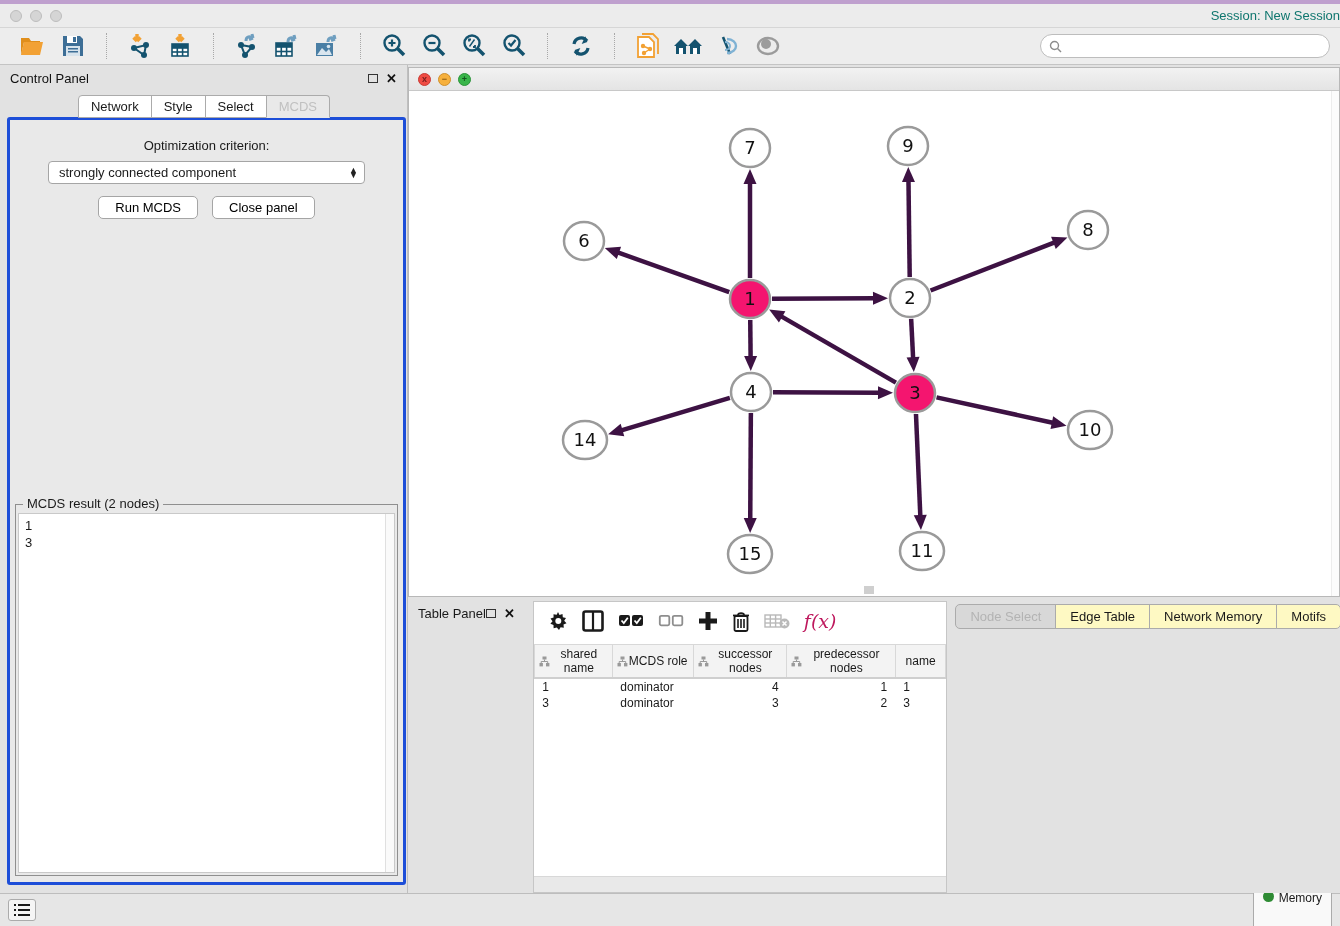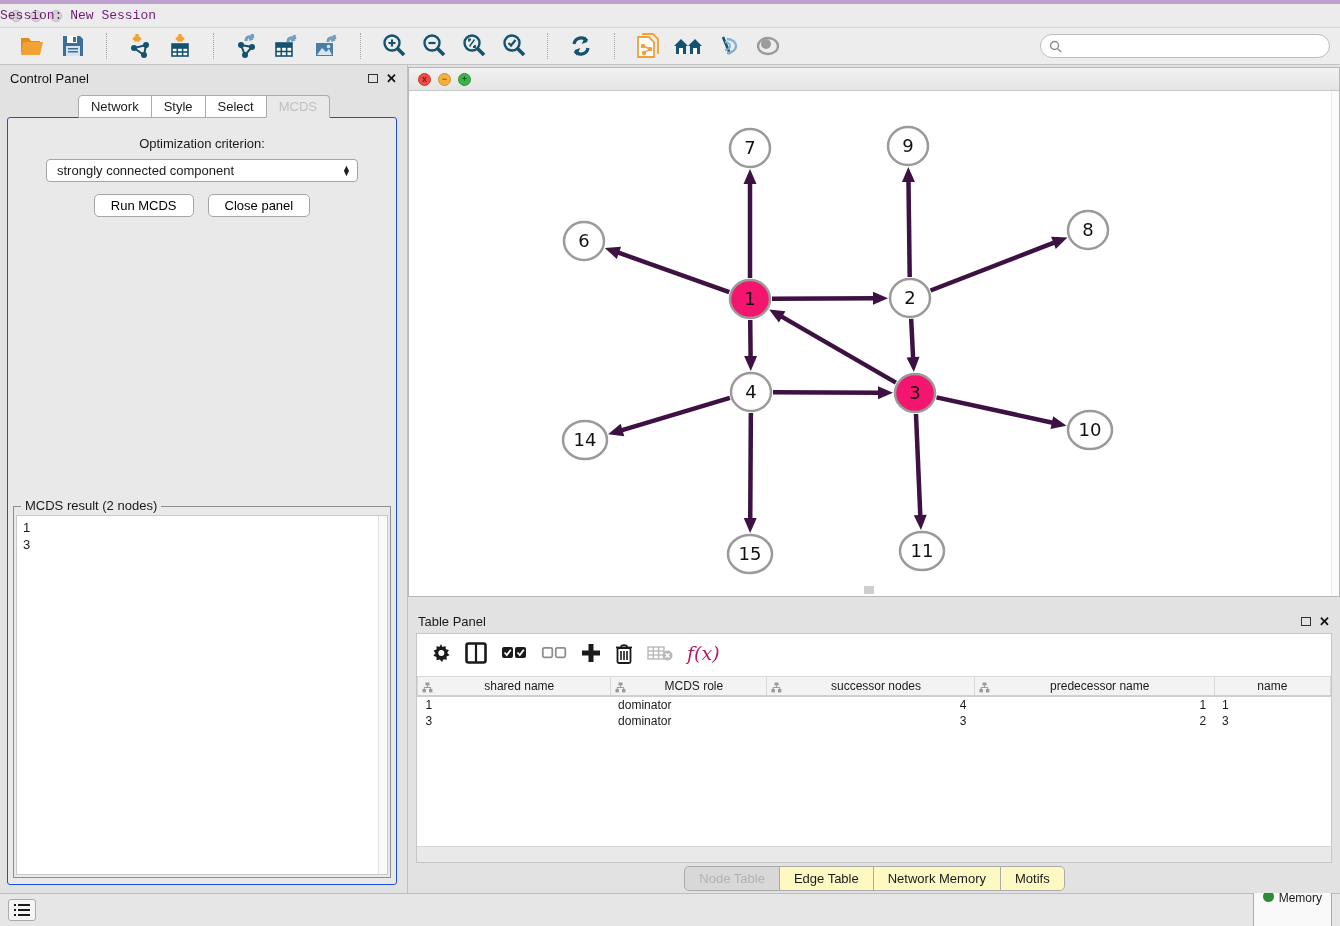--- a/index.html
+++ b/index.html
@@ -5,21 +5,21 @@
   * { margin:0; padding:0; box-sizing:border-box; }
   html,body { width:1340px; height:926px; overflow:hidden; }
   body { font-family:"Liberation Sans", sans-serif; background:#E2E2E2; font-size:13px; color:#1a1a1a; }
   .app { width:1340px; height:926px; display:flex; flex-direction:column; position:relative; }
 
   
   .top-strip { height:4px; background:#BFA0CE; }
   .titlebar { height:24px; background:#ECECEC; border-bottom:1px solid #D6D6D6; display:flex; align-items:center; position:relative; }
   .traffic { display:flex; gap:8px; margin-left:10px; }
   .traffic .dot { width:12px; height:12px; border-radius:50%; background:#D5D5D5; border:1px solid #BDBDBD; }
-  .titlebar .win-title { position:absolute; left:0; right:0; text-align:left; color:#701a75; font-size:13px;font-family:Liberation Mono, monospace; }
+  .titlebar .win-title { position:absolute; left:0; right:0; text-align:right; color:#0f766e; font-size:13px; }
 
   
   .toolbar { height:37px; background:#EDEDED; border-bottom:1px solid #C4C4C4; display:flex; align-items:center; padding:0 10px; gap:6px; }
   .tb-group { display:flex; align-items:center; gap:10px; padding:0 8px; }
   .tb-sep { width:1px; height:26px; border-left:1px dotted #A8A8A8; margin:0 4px; }
   .tb-btn { width:30px; height:28px; display:flex; align-items:center; justify-content:center; }
   .search-wrap { margin-left:auto; }
   .search-box { width:290px; height:24px; background:#fff; border:1px solid #BDBDBD; border-radius:12px; display:flex; align-items:center; padding:0 8px; gap:5px; }
   .search-box input { border:none; outline:none; flex:1; font-size:12px; background:transparent; font-family:"Liberation Sans",sans-serif; }
 
@@ -33,21 +33,21 @@
   .panel-header .ph-icons { margin-left:auto; display:flex; gap:8px; align-items:center; }
   .float-glyph { width:10px; height:9px; border:1.5px solid #333; display:inline-block; }
   .close-glyph { font-size:13px; font-weight:bold; color:#111; line-height:1; }
 
   .cp-tabs { display:flex; justify-content:center; margin-top:4px; position:relative; z-index:2; }
   .cp-tab { border:1px solid #ABABAB; background:#fff; padding:3px 12px; font-size:13px; margin-right:-1px; }
   .cp-tab:first-child { border-top-left-radius:4px; }
   .cp-tab.last { border-top-right-radius:4px; }
   .cp-tab.selected { background:#E9E9E9; color:#C0C0C0; border-bottom-color:#E9E9E9; border-top-right-radius:4px; }
 
-  .cp-content { flex:1; background:#E9E9E9; border:1px solid #1d4ed8; margin:0 10px 8px 7px; margin-top:-1px; border-radius:3px; padding-top:18px; display:flex; flex-direction:column; }
+  .cp-content { flex:1; background:#E9E9E9; border:3px solid #1d4ed8; margin:0 1px 8px 7px; margin-top:-1px; border-radius:3px; padding-top:18px; display:flex; flex-direction:column; }
   .opt-label { text-align:center; font-size:13px; margin-bottom:8px; }
   .cp-select { margin:0 38px; height:23px; background:#fff; border:1px solid #A5A5A5; border-radius:4px; display:flex; align-items:center; padding:0 6px 0 10px; font-size:13px; }
   .cp-select .stepper { margin-left:auto; display:flex; flex-direction:column; line-height:0.55; font-size:9px; color:#222; }
   .cp-buttons { display:flex; justify-content:center; gap:14px; margin-top:12px; }
   .cp-btn { background:#fff; border:1px solid #A5A5A5; border-radius:5px; padding:3px 16px; font-size:13px; }
 
   .groupbox { margin:6px 5px 6px 5px; margin-top:auto; border:1px solid #8F8F8F; position:relative; height:372px; background:#E9E9E9; }
   .groupbox .gb-label { position:absolute; top:-9px; left:7px; background:#E9E9E9; padding:0 4px; font-size:13px; }
   .gb-textarea { position:absolute; inset:8px 2px 2px 2px; background:#fff; border:1px solid #C9C9C9; display:flex; }
   .gb-lines { flex:1; padding:3px 6px; font-size:13px; line-height:17px; white-space:pre-line; }
@@ -64,29 +64,29 @@
   .light.red { background:#EF4B43; border:1px solid #C93A33; }
   .light.yellow { background:#F6B03C; border:1px solid #D0902C; color:#8A5A10; }
   .light.green { background:#39B54A; border:1px solid #2B9439; color:#14581F; }
   .net-title { position:absolute; left:0; right:0; text-align:center; font-size:13px; color:#222; }
   .net-canvas { flex:1; position:relative; background:#fff; display:flex; }
   .net-canvas svg { display:block; }
   .net-vscroll { width:8px; background:#FCFCFC; border-left:1px solid #EDEDED; }
   .net-resize-handle { position:absolute; bottom:2px; left:455px; width:10px; height:8px; background:#CFCFCF; }
 
   
-  .table-panel { flex:1; display:flex; flex-direction:column; background:#E2E2E2; margin-top:12px; }
+  .table-panel { flex:1; display:flex; flex-direction:row; background:#E2E2E2; margin-top:4px; }
   .tp-header { height:24px; display:flex; align-items:center; padding:0 10px; }
   .tp-body { flex:1; background:#fff; border:1px solid #C6C6C6; margin:0 8px; display:flex; flex-direction:column; }
   .tp-toolbar { height:38px; display:flex; align-items:center; gap:14px; padding:0 14px; background:#fff; }
   .tp-tb-icon { display:flex; align-items:center; justify-content:center; height:26px; }
   .fx { font-family:"DejaVu Serif", serif; font-style:italic; font-size:19px; color:#be185d; }
   .tbl { border-collapse:collapse; font-size:12px; margin-top:4px; }
   .tbl th { background:#F3F3F3; border:1px solid #D8D8D8; border-bottom:2px solid #CFCFCF; font-weight:normal; padding:2px 4px; height:18px; }
-  .th-inner { display:flex; align-items:flex-end; }
+  .th-inner { display:flex; align-items:center; }
   .th-inner .th-label { flex:1; text-align:center; }
   .tbl td { padding:1px 8px; height:15px; }
   .td-right { text-align:right; padding-right:16px; }
   .tp-bottom-strip { height:16px; background:#E9E9E9; border-top:1px solid #D8D8D8; }
   .tp-tabs-row { height:30px; display:flex; align-items:center; justify-content:center; background:#E2E2E2; }
   .tp-tab { border:1px solid #ABABAB; background:#fef9c3; padding:4px 14px; font-size:13px; margin-right:-1px; }
   .tp-tab.first { border-radius:5px 0 0 5px; }
   .tp-tab.last2 { border-radius:0 5px 5px 0; }
   .tp-tab.selected { background:#D8D8D8; color:#B3B3B3; }
 
@@ -488,21 +488,21 @@
                     </span>
                   </th>
                 <th style="width:173px">
                     <span class="th-inner">
                       <svg width="11" height="11" viewBox="0 0 11 11">
                         <rect x="3.5" y="0.5" width="4" height="3" fill="#9a9a9a"></rect>
                         <rect x="0.5" y="7" width="3.4" height="3.4" fill="#9a9a9a"></rect>
                         <rect x="7" y="7" width="3.4" height="3.4" fill="#9a9a9a"></rect>
                         <path d="M5.5 3.5 V5.5 M2.2 7 V5.5 H8.7 V7" stroke="#9a9a9a" fill="none"></path>
                       </svg>
-                      <span class="th-label">predecessor name</span>
+                      <span class="th-label">predecessor nodes</span>
                     </span>
                   </th>
                 <th style="width:84px">
                     <span class="th-inner">
                       <span class="th-label">name</span>
                     </span>
                   </th>
               </tr>
             </thead>
             <tbody>
@@ -519,21 +519,21 @@
                 <td class="td-right">3</td>
                 <td class="td-right">2</td>
                 <td>3</td>
               </tr>
             </tbody>
           </table>
           <div style="flex:1"></div>
           <div class="tp-bottom-strip"></div>
         </div>
         <div class="tp-tabs-row">
-          <span class="tp-tab first selected">Node Table</span>
+          <span class="tp-tab first selected">Node Select</span>
           <span class="tp-tab">Edge Table</span>
           <span class="tp-tab">Network Memory</span>
           <span class="tp-tab last2">Motifs</span>
         </div>
       </div>
     </div>
   </div>
 
   <div class="statusbar">
     <span class="sb-left-btn">

